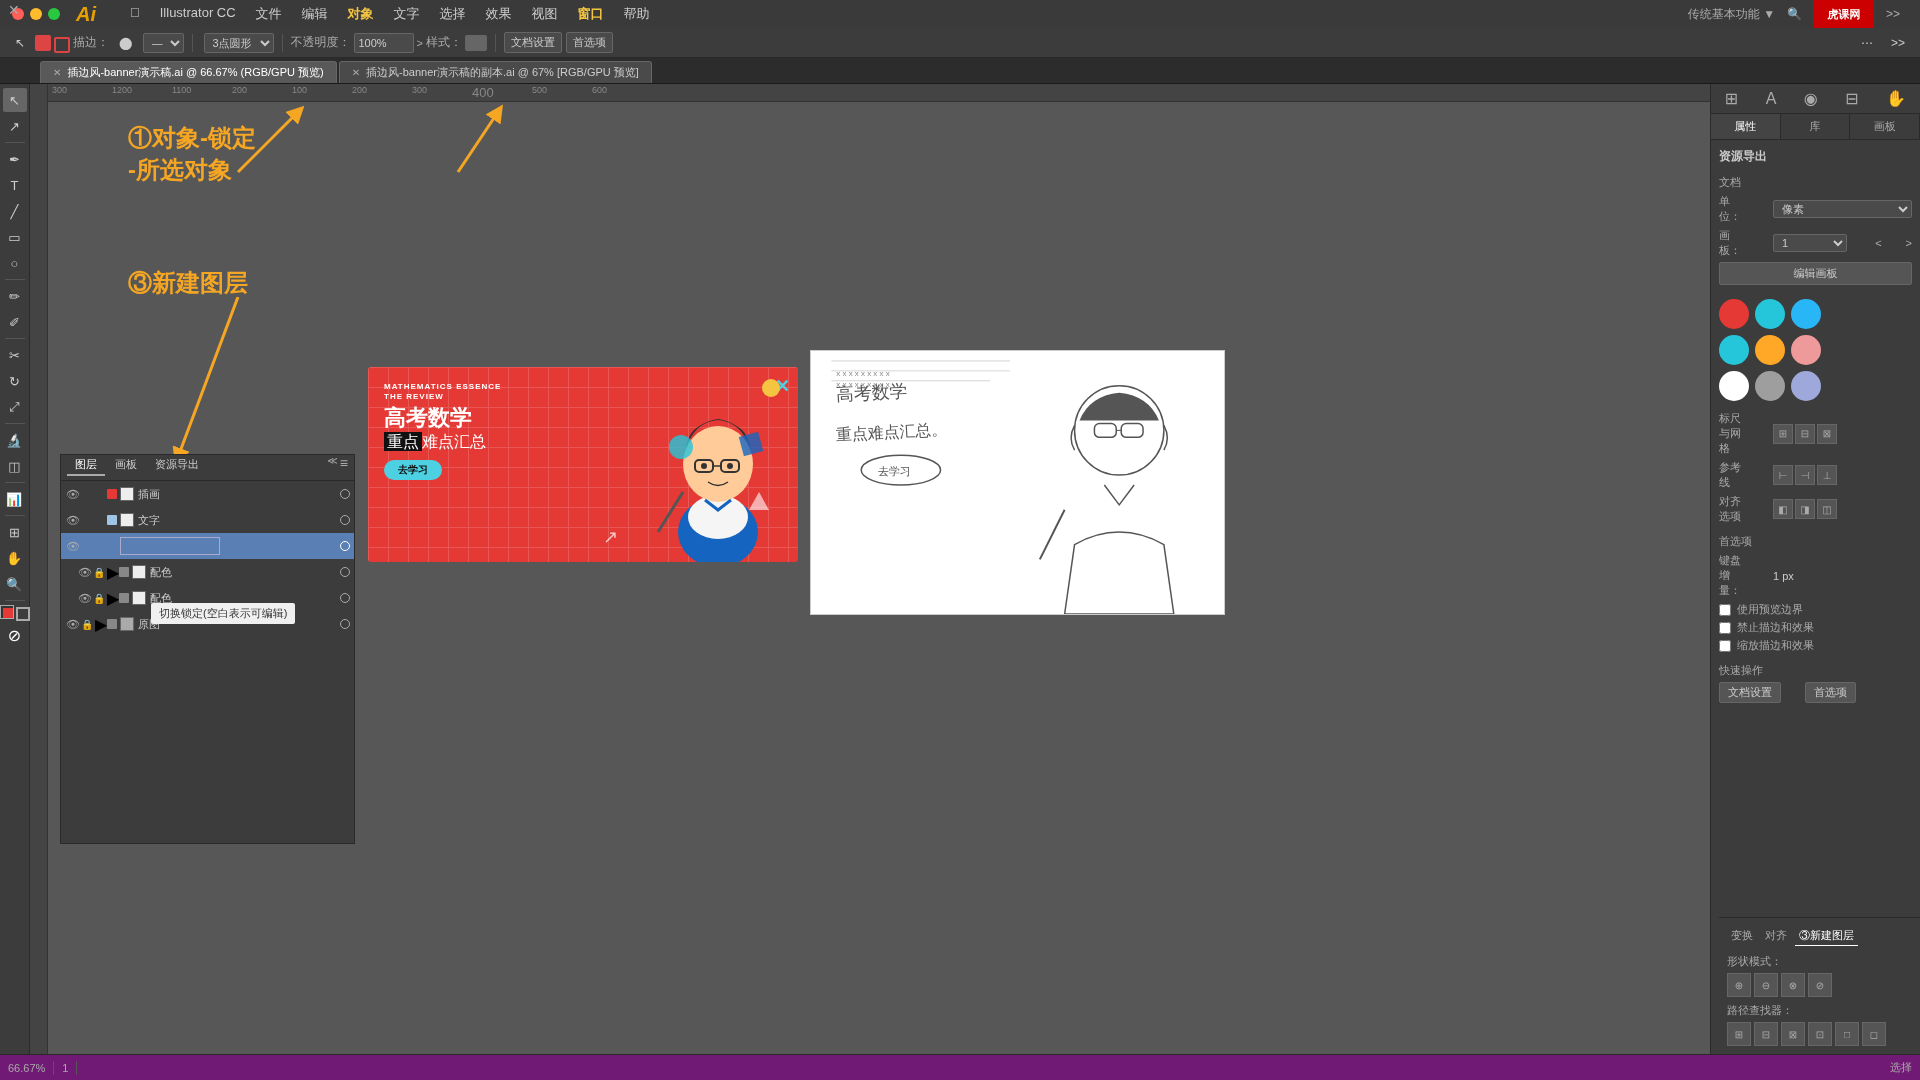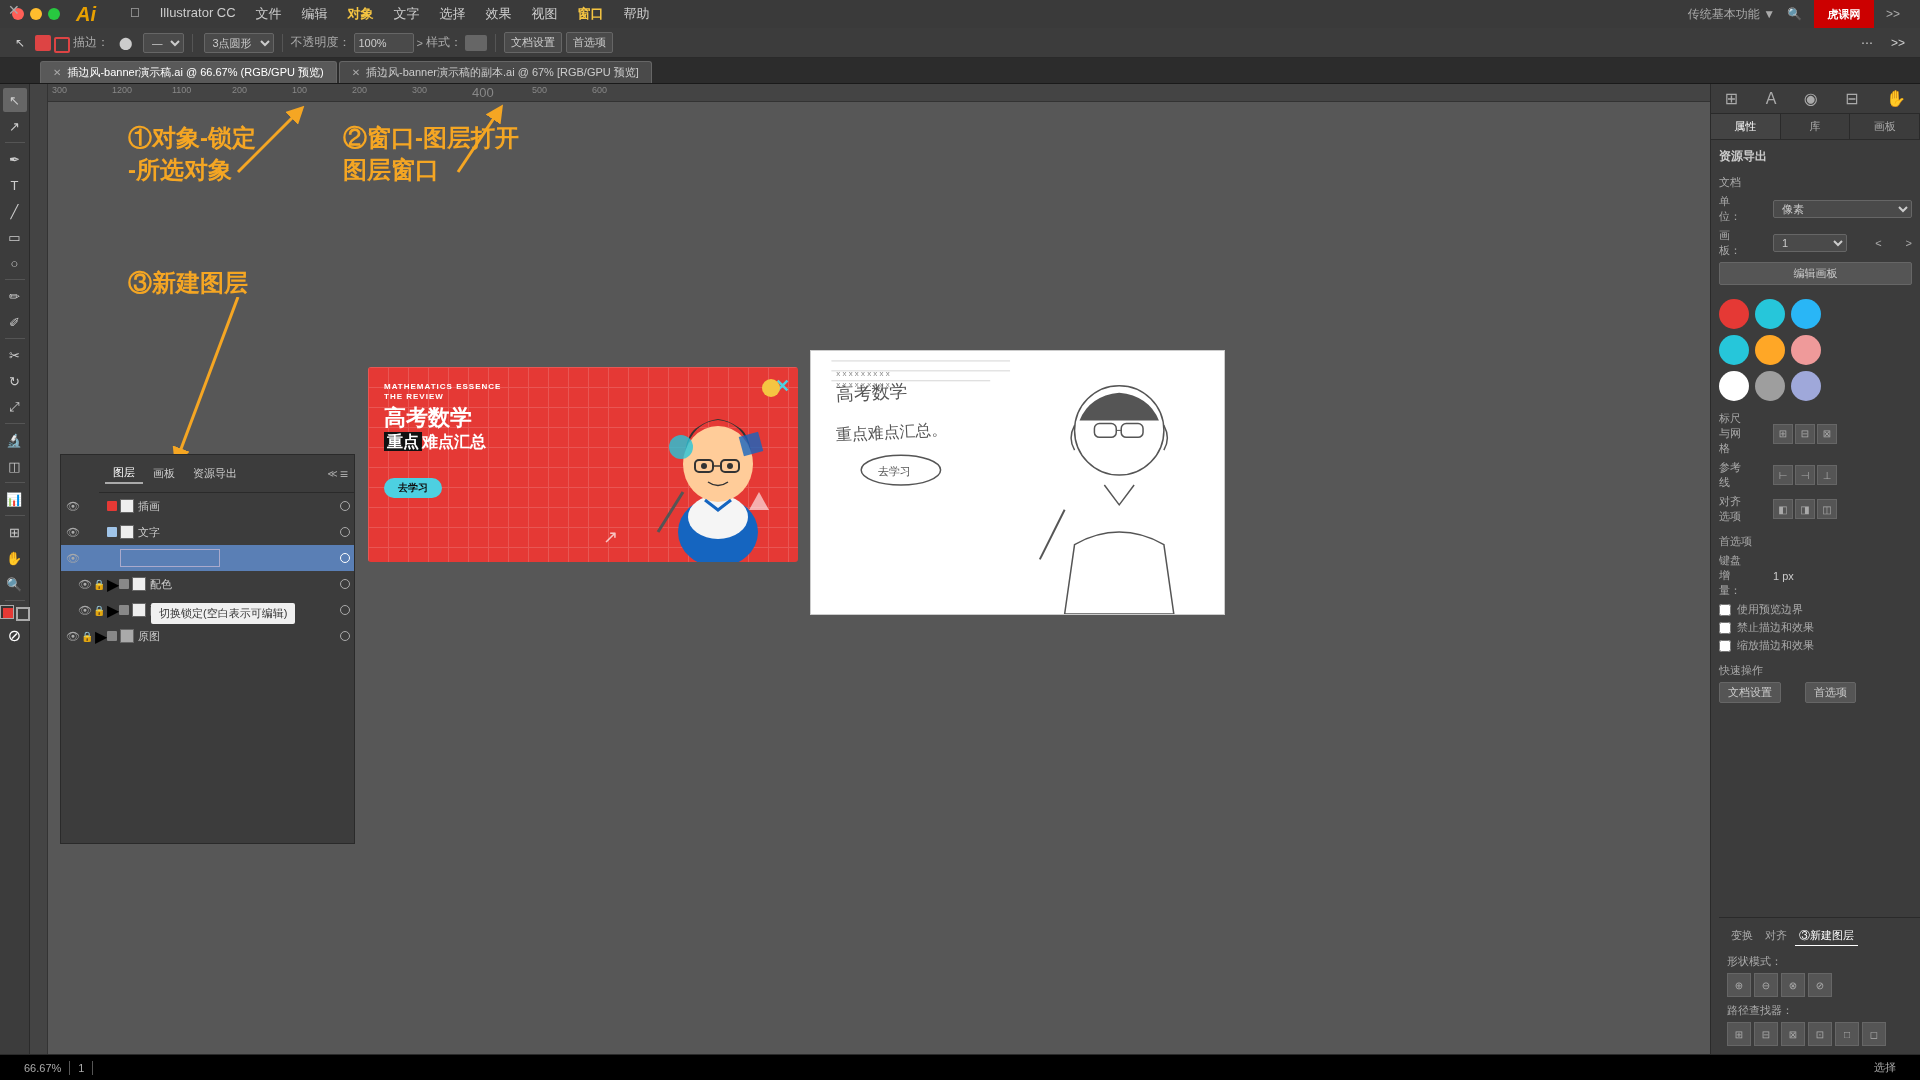--- a/index.html
+++ b/index.html
@@ -140,21 +140,21 @@
       left: 30px;
       top: 370px;
       width: 295px;
       height: 390px;
       background: #3c3c3c;
       border: 1px solid #2a2a2a;
       display: flex;
       flex-direction: column;
       z-index: 10;
     }
-    .lp-header { display: flex; align-items: center; height: 38px; border-bottom: 1px solid #2a2a2a; padding: 0 6px; gap: 2px; margin-left: 38px; }
+    .lp-header { display: flex; align-items: flex-start; height: 26px; border-bottom: 1px solid #2a2a2a; padding: 0 6px; gap: 2px; }
     .lp-tab { color: #ccc; font-size: 11px; padding: 2px 8px; cursor: pointer; }
     .lp-tab.active { border-bottom: 2px solid #aaa; color: #fff; }
     .lp-chevron { color: #aaa; font-size: 10px; margin-left: auto; cursor: pointer; }
     .lp-menu { color: #aaa; font-size: 14px; cursor: pointer; }
     .lp-body { flex: 1; overflow: hidden; }
     .lp-row { display: flex; align-items: center; height: 26px; padding: 0 4px; cursor: pointer; }
     .lp-row.selected { background: #5a7fb5; }
     .lp-eye { width: 16px; color: #aaa; font-size: 11px; text-align: center; }
     .lp-lock { width: 14px; color: #aaa; font-size: 10px; text-align: center; }
     .lp-color-dot { width: 10px; height: 10px; border-radius: 1px; margin-right: 2px; }
@@ -174,25 +174,25 @@
       padding: 3px 8px;
       border-radius: 2px;
       white-space: nowrap;
       z-index: 20;
       pointer-events: none;
     }
 
     
     .status-bar {
       height: 26px;
-      background: #000000;
+      background: #701a75;
       border-top: 1px solid #2a2a2a;
       display: flex;
       align-items: center;
-      padding: 0 24px;
+      padding: 0 8px;
       gap: 8px;
     }
     .sb-item { color: #aaa; font-size: 11px; }
     .sb-sep { width: 1px; height: 14px; background: #555; }
 
     
     .banner-grid {
       position: absolute;
       top: 0; left: 0; right: 0; bottom: 0;
       opacity: 0.15;
@@ -353,45 +353,41 @@
             </marker>
           </defs>
         <line x1="100" y1="70" x2="140" y2="10" stroke="#f5a623" stroke-width="3" marker-end="url(#a2)"></line>
       </svg>
 
       <div style="position:absolute; left:80px; top:20px; color:#f5a623; font-size:24px; font-weight:bold; z-index:6;">
         <div>①对象-锁定</div>
         <div>-所选对象</div>
       </div>
 
-      <div style="position:absolute; left:295px; top:20px; color:#f5a623; font-size:24px; font-weight:bold; z-index:6;">
-        <div>②窗口-图层打开</div>
-        <div>图层窗口</div>
-      </div>
 
       <div style="position:absolute; left:80px; top:165px; color:#f5a623; font-size:24px; font-weight:bold; z-index:6;">③新建图层</div>
 
       <svg style="position:absolute; left:100px; top:195px; width:200px; height:190px; z-index:6; pointer-events:none;">
         <defs>
             <marker id="a3" markerWidth="6" markerHeight="6" refX="3" refY="3" orient="auto">
               <path d="M0,0 L6,3 L0,6 Z" fill="#f5a623"></path>
             </marker>
           </defs>
         <line x1="90" y1="0" x2="30" y2="160" stroke="#f5a623" stroke-width="3" marker-end="url(#a3)"></line>
       </svg>
 
       <div style="position:absolute; left:320px; top:265px; width:430px; height:195px; background:#e53935; border-radius:3px; overflow:hidden;">
         <div class="banner-grid"></div>
 
         <div style="position:relative; z-index:1; width:100%; height:100%; display:flex;">
           <div style="flex:1; padding:14px 16px;">
             <div style="color:white; font-size:8px; font-weight:900; letter-spacing:1px; line-height:1.4;">MATHEMATICS ESSENCE</div>
             <div style="color:white; font-size:8px; font-weight:900; letter-spacing:1px; margin-bottom:4px;">THE REVIEW</div>
             <div style="color:white; font-size:22px; font-weight:900; line-height:1.2;">高考数学</div>
-            <div style="color:white; font-size:16px; font-weight:700; margin-bottom:24px;">
+            <div style="color:white; font-size:16px; font-weight:400; margin-bottom:6px;">
               <span style="background:#111; color:white; padding:1px 3px;">重点</span>难点汇总
             </div>
             <div style="background:#4dd0e1; color:#111; font-size:10px; font-weight:bold; padding:3px 14px; border-radius:10px; display:inline-block;">去学习</div>
             
             <div style="position:absolute; bottom:14px; right:180px; color:white; font-size:18px; opacity:0.7;">↗</div>
           </div>
           <div style="width:160px; position:relative; display:flex; align-items:flex-end; justify-content:center;">
 
             <div style="position:absolute; right:8px; top:8px; color:#4dd0e1; font-size:18px; font-weight:bold;">✕</div>
 

